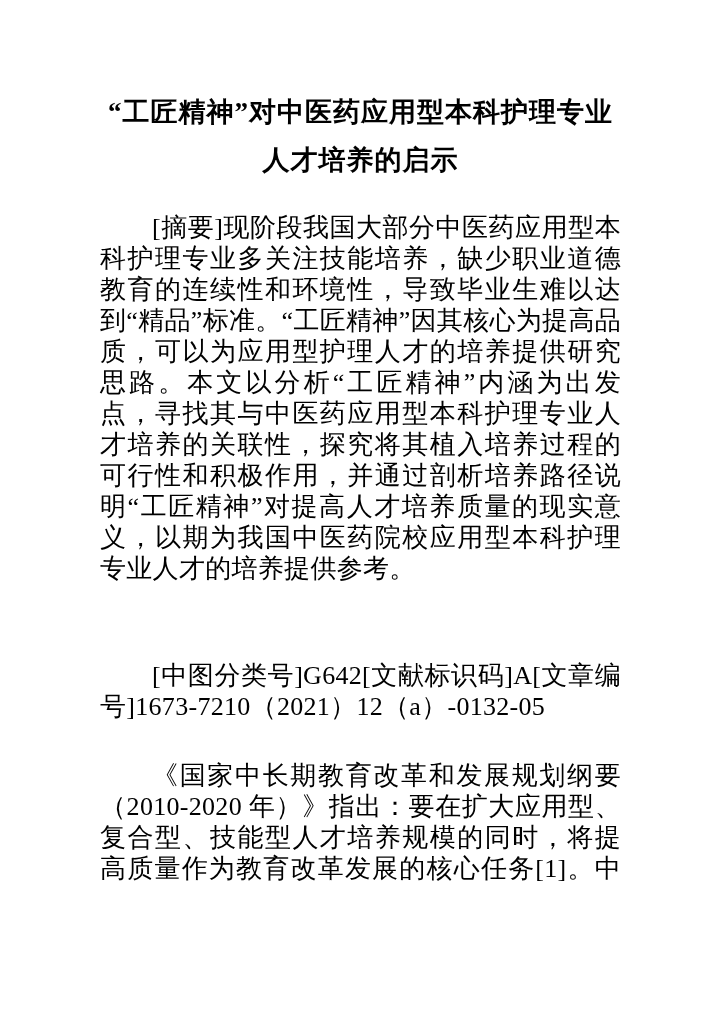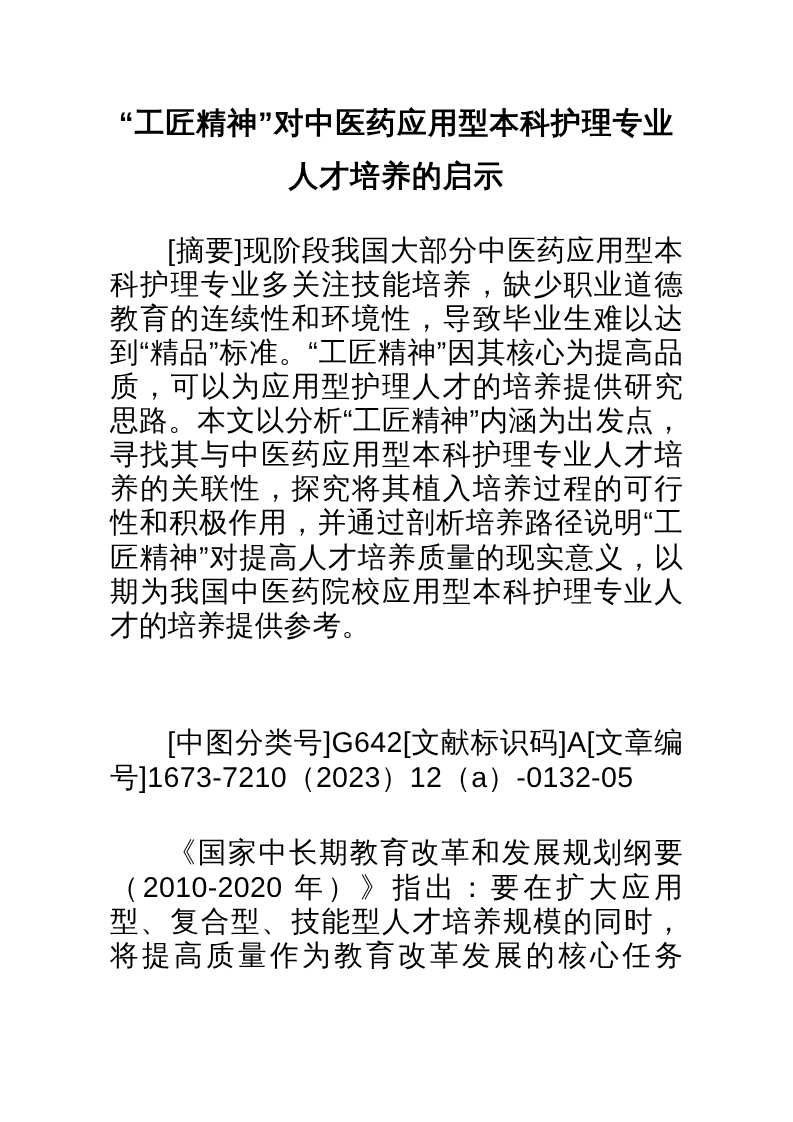--- a/index.html
+++ b/index.html
@@ -7,21 +7,21 @@
     padding: 0;
     background: #ffffff;
   }
   .page {
     position: relative;
     width: 721px;
     height: 884px;
     margin: 0;
     background: #ffffff;
     color: #000000;
-    font-family: Liberation Sans, sans-serif;
+    font-family: Liberation Serif, serif;
     overflow: hidden;
     box-sizing: border-box;
   }
   .content {
     padding: 88px 100px 0 100px;
   }
   .doc-title {
     font-size: 27px;
     font-weight: bold;
     text-align: center;
@@ -61,21 +61,21 @@
 
     <h1 class="doc-title">“工匠精神”对中医药应用型本科护理专业人才培养的启示</h1>
 
     <p class="para">[摘要]现阶段我国大部分中医药应用型本科护理专业多关注技能培养，缺少职业道德教育的连续性和环境性，导致毕业生难以达到“精品”标准。“工匠精神”因其核心为提高品质，可以为应用型护理人才的培养提供研究思路。本文以分析“工匠精神”内涵为出发点，寻找其与中医药应用型本科护理专业人才培养的关联性，探究将其植入培养过程的可行性和积极作用，并通过剖析培养路径说明“工匠精神”对提高人才培养质量的现实意义，以期为我国中医药院校应用型本科护理专业人才的培养提供参考。</p>
 
     <div class="gap"></div>
 
 
     <div class="gap"></div>
 
-    <p class="para">[中图分类号]G642[文献标识码]A[文章编号]1673-7210（2023）12（a）-0132-05</p>
+    <p class="para">[中图分类号]G642[文献标识码]A[文章编号]1673-7210（2021）12（a）-0132-05</p>
 
     <div class="gap"></div>
 
     <p class="para">《国家中长期教育改革和发展规划纲要（2010-2020 年）》指出：要在扩大应用型、复合型、技能型人才培养规模的同时，将提高质量作为教育改革发展的核心任务[1]。中医药应用型本科院校作为医学教育体系中不可或缺的重要组成部分，是为社会输送护理专业技能型人才的主要阵地，其教育使命即培养具有扎实的医学基础知识、精湛</p>
 
   </div>
 
   <div class="footer">
     <span class="page-number">1</span>
   </div>

